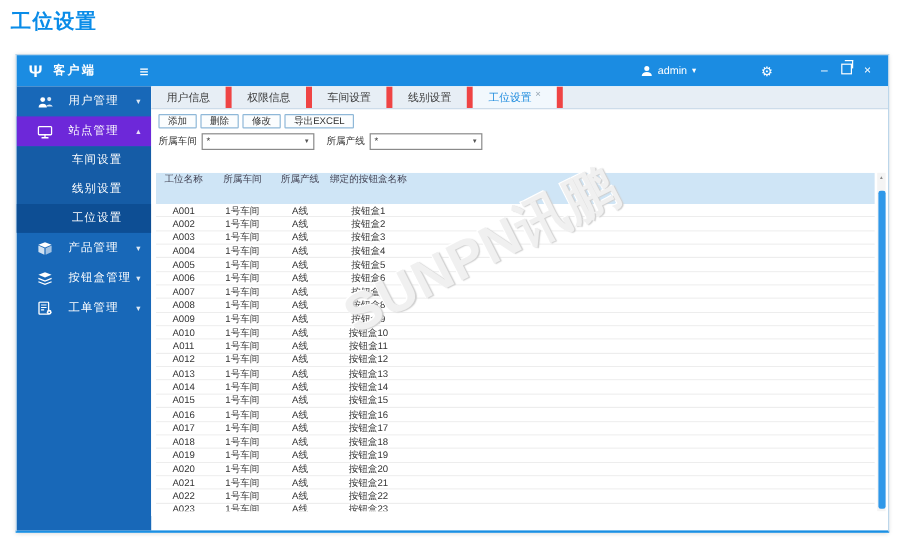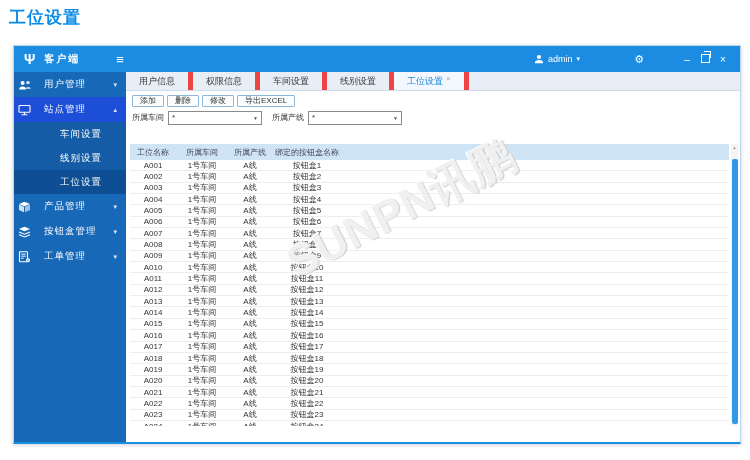--- a/index.html
+++ b/index.html
@@ -13,22 +13,22 @@
   .hamburger{margin-left:36px;font-size:13px;cursor:pointer;}
   .topbar-right{margin-left:auto;display:flex;align-items:center;font-size:9px;}
   .user-group{display:flex;align-items:center;gap:4px;margin-right:54px;cursor:pointer;}
   .gear{font-size:11px;margin-right:34px;cursor:pointer;}
   .win-btn{width:18px;text-align:center;font-size:10px;cursor:pointer;}
   .restore-box{width:7px;height:7px;border:1px solid #fff;position:relative;display:inline-block;}
   .restore-box::before{content:'';position:absolute;left:2px;top:-4px;width:6px;height:6px;border:1px solid #fff;border-left:none;border-bottom:none;}
   .close-btn{margin-right:8px;}
   
   .sidebar{position:absolute;top:26px;left:0;width:112px;bottom:0;background:#1868b8;}
-  .side-item{height:25px;display:flex;align-items:center;padding:0 8px 0 4px;color:#fff;font-size:9.5px;letter-spacing:1px;cursor:pointer;}
-  .side-item.selected{background:#1d4ed8;}
+  .side-item{height:25px;display:flex;align-items:center;padding:0 8px 0 17px;color:#fff;font-size:9.5px;letter-spacing:1px;cursor:pointer;}
+  .side-item.selected{background:#6d28d9;}
   .side-item .ic{width:14px;height:12px;margin-right:12px;display:flex;align-items:center;}
   .side-item .lbl{flex:1;}
   .side-item .chev{font-size:7px;opacity:.85;}
   .side-sub{background:#155ca6;}
   .side-sub-item{height:24px;line-height:24px;color:#fff;font-size:9.5px;letter-spacing:1px;padding-left:46px;cursor:pointer;}
   .side-sub-item.active{background:#0d4e94;}
   
   .content{position:absolute;left:112px;top:26px;right:0;bottom:12px;background:#fff;overflow:hidden;}
   .tabbar{height:18px;background:#e7eef5;border-bottom:1px solid #cddcea;display:flex;font-size:9px;}
   .tab{padding:0 13px;line-height:18px;color:#3b3b3b;border-right:5px solid #ef4444;cursor:pointer;white-space:nowrap;}
@@ -36,21 +36,21 @@
   .tab-close{font-size:8px;color:#97a6b3;margin-left:3px;position:relative;top:-3px;cursor:pointer;}
   .toolbar{height:14px;display:flex;align-items:center;gap:3px;padding-left:6px;padding-top:3px;}
   .tb-btn{font-size:8px;height:12px;line-height:10px;padding:0 7px;border:1px solid #8fb8d8;background:#fbfdfe;color:#333;border-radius:1px;cursor:pointer;font-family:inherit;}
   .filterbar{height:15px;display:flex;align-items:center;font-size:8px;color:#333;padding-left:6px;margin-top:2px;}
   .f-label{margin-right:4px;}
   .select-box{width:86px;height:12px;border:1px solid #8a8a8a;background:#fff;display:flex;align-items:center;padding:0 3px;margin-right:10px;cursor:pointer;}
   .select-box .val{flex:1;}
   .select-box .caret{font-size:5px;color:#555;}
   
   .tbl{position:absolute;left:4px;right:11px;top:72px;bottom:4px;overflow:hidden;}
-  .thead{display:flex;background:#cfe5f6;height:16px;align-items:center;font-size:8px;color:#445;}
+  .thead{display:flex;background:#cfe5f6;height:26px;align-items:flex-start;font-size:8px;color:#445;}
   .trow{display:flex;height:11.35px;align-items:center;font-size:8px;color:#333;border-bottom:1px solid #ededed;box-sizing:border-box;background:#fff;cursor:default;}
   .cell{text-align:center;overflow:hidden;white-space:nowrap;}
   .c0{width:46px;}.c1{width:52px;}.c2{width:44px;}.c3{width:70px;}.cf{flex:1;}
   
   .vscroll{position:absolute;top:72px;right:2px;width:7px;bottom:4px;background:#f4f4f4;}
   .v-up{height:7px;font-size:4px;color:#888;text-align:center;line-height:7px;}
   .vthumb{position:absolute;top:15px;left:0.5px;width:6px;bottom:2px;background:#2f98e9;border-radius:2px;cursor:pointer;}
   
   .watermark{position:absolute;left:150px;top:105px;width:260px;font-size:44px;font-weight:bold;color:#f0f0f0;text-shadow:1px 1px 1px #cfcfcf,-1px -1px 0 #ffffff;transform:rotate(-27deg);white-space:nowrap;letter-spacing:1px;pointer-events:none;}
   

